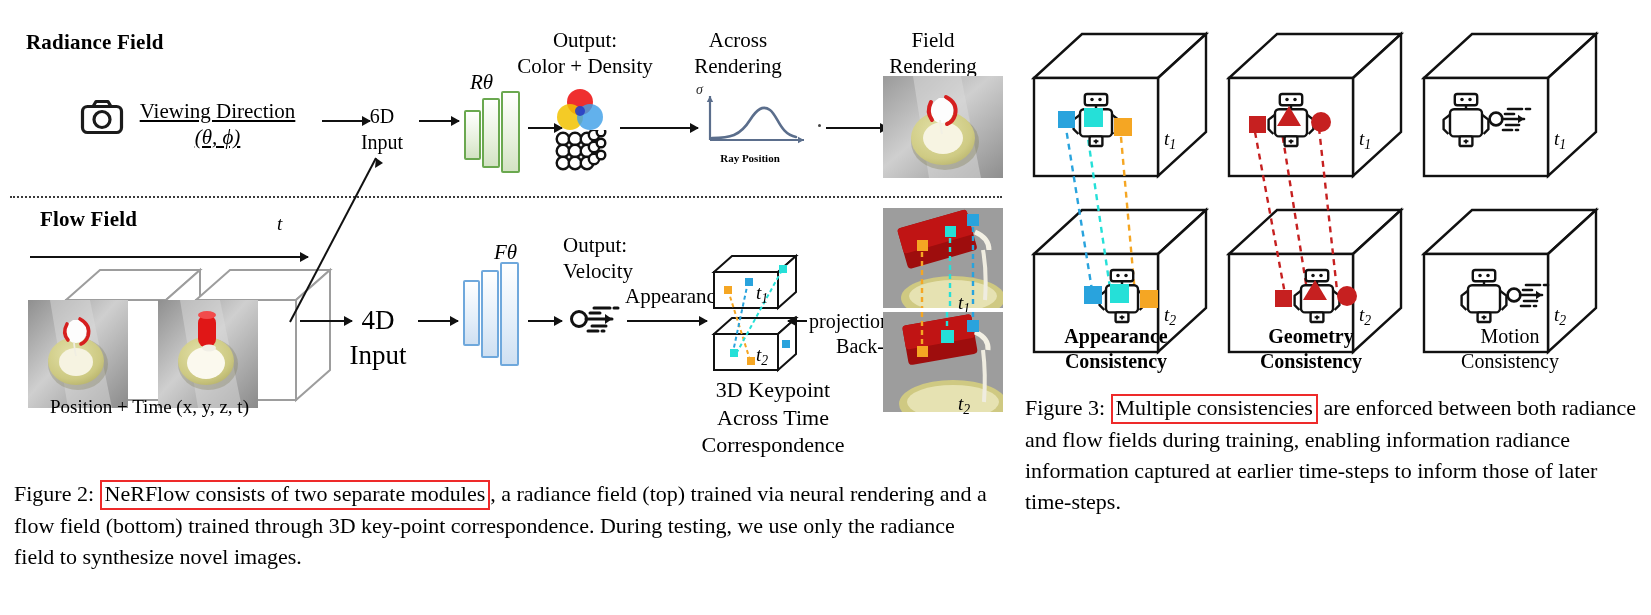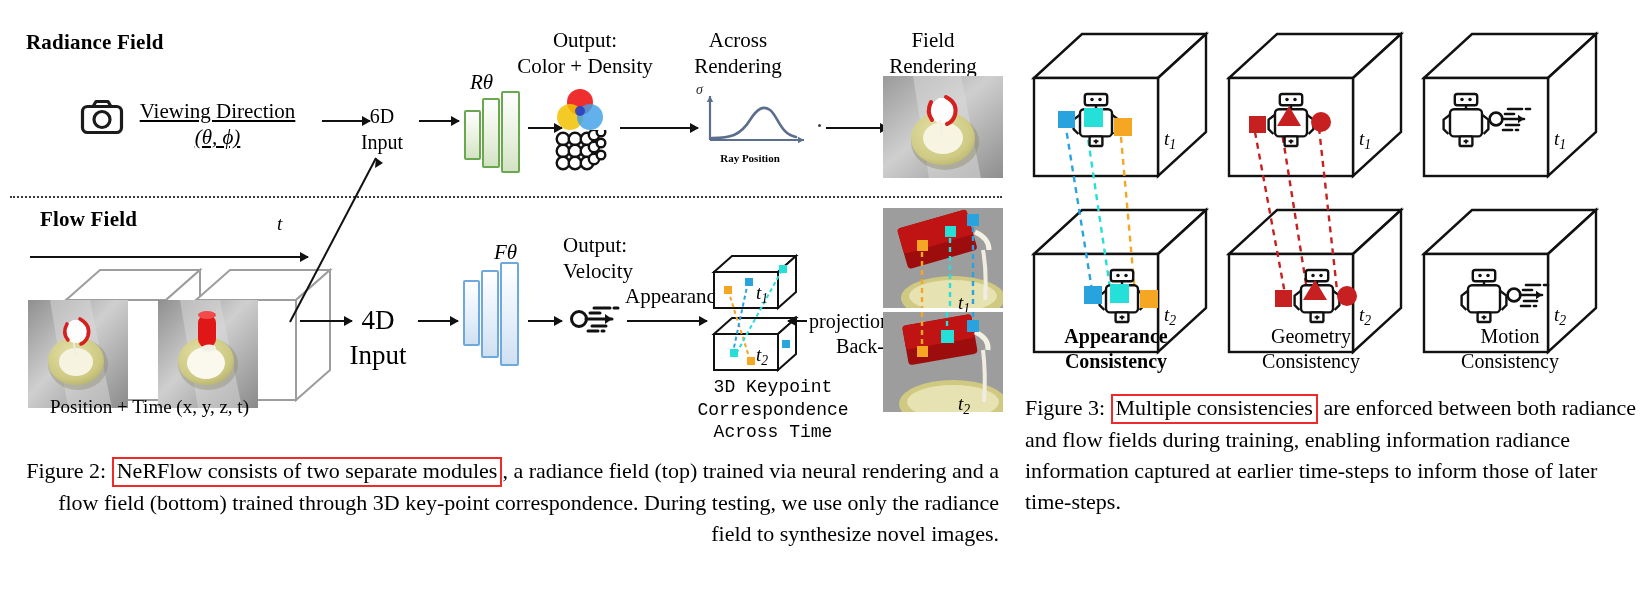--- a/index.html
+++ b/index.html
@@ -333,24 +333,24 @@
       <rect x="24" y="101" width="8" height="8" fill="#25e0d8"></rect>
     </svg>
   </div>
   <div class="abs ital" style="left:756px;top:282px;font-size:19px;">
     <span>t</span><span class="sub">1</span>
   </div>
   <div class="abs ital" style="left:756px;top:344px;font-size:19px;">
     <span>t</span><span class="sub">2</span>
   </div>
 
-  <div class="abs ctr" style="left:678px;top:376px;width:190px;font-size:18px;line-height:1.25;font-family:Liberation Mono, monospace;">
+  <div class="abs ctr" style="left:678px;top:376px;width:190px;font-size:22px;line-height:1.25;">
     <div>3D Keypoint</div>
+    <div>Across Time</div>
     <div>Correspondence</div>
-    <div>Across Time</div>
   </div>
 
   <div class="arrow left" style="left:788px;top:320px;width:100px;"></div>
   <div class="abs ctr" style="left:810px;top:286px;width:100px;font-size:20px;line-height:1.2;margin-top:48px;">
     <div>Back-</div>
   </div>
   <div class="abs" style="left:807px;top:310px;font-size:20px;background:#fff;padding:0 2px;">projection</div>
 
   <div class="imgtile" style="left:883px;top:208px;width:120px;height:100px;">
     <svg width="120" height="100" viewBox="0 0 120 100">
@@ -391,21 +391,21 @@
       <rect x="84" y="8" width="12" height="12" fill="#29a3dd"></rect>
       <line x1="39" y1="0" x2="39" y2="34" stroke="#f5a623" stroke-width="2.4" stroke-dasharray="5 4"></line>
       <line x1="64" y1="0" x2="64" y2="18" stroke="#25e0d8" stroke-width="2.4" stroke-dasharray="5 4"></line>
       <line x1="90" y1="0" x2="90" y2="8" stroke="#29a3dd" stroke-width="2.4" stroke-dasharray="5 4"></line>
     </svg>
   </div>
   <div class="abs ital" style="left:958px;top:393px;font-size:19px;">
     <span>t</span><span class="sub">2</span>
   </div>
 
-  <div class="caption" style="left:14px;top:455px;width:985px;text-align:right;">
+  <div class="caption" style="left:14px;top:478px;width:985px;">
     <span>Figure 2:</span>
     <span class="hl">NeRFlow consists of two separate modules</span><span>, a radiance field (top) trained via neural rendering and a flow field (bottom) trained through 3D key-point correspondence. During testing, we use only the radiance field to synthesize novel images.</span>
   </div>
 </div>
 
 <div id="fig3">
 
   <div class="abs" style="left:8px;top:22px;">
     <svg width="200" height="360" viewBox="0 0 200 360">
 
@@ -503,21 +503,21 @@
       <rect x="60" y="268" width="17" height="17" fill="#c62020"></rect>
       <circle cx="132" cy="274" r="10" fill="#c62020"></circle>
     </svg>
   </div>
   <div class="abs ital" style="left:347px;top:128px;font-size:19px;">
     <span>t</span><span class="sub">1</span>
   </div>
   <div class="abs ital" style="left:347px;top:304px;font-size:19px;">
     <span>t</span><span class="sub">2</span>
   </div>
-  <div class="cons-label" style="left:219px;top:324px;">
+  <div class="cons-label" style="left:219px;top:324px;font-weight:bold;">
     <div>Geometry</div>
     <div>Consistency</div>
   </div>
 
   <div class="abs" style="left:398px;top:22px;">
     <svg width="210" height="360" viewBox="0 0 210 360">
       <polygon points="14,56 62,12 186,12 138,56" fill="#fff" stroke="#111" stroke-width="2.4"></polygon>
       <polygon points="138,56 186,12 186,110 138,154" fill="#fff" stroke="#111" stroke-width="2.4"></polygon>
       <rect x="14" y="56" width="124" height="98" fill="#fff" stroke="#111" stroke-width="2.4"></rect>
       <polygon points="14,232 62,188 186,188 138,232" fill="#fff" stroke="#111" stroke-width="2.4"></polygon>

